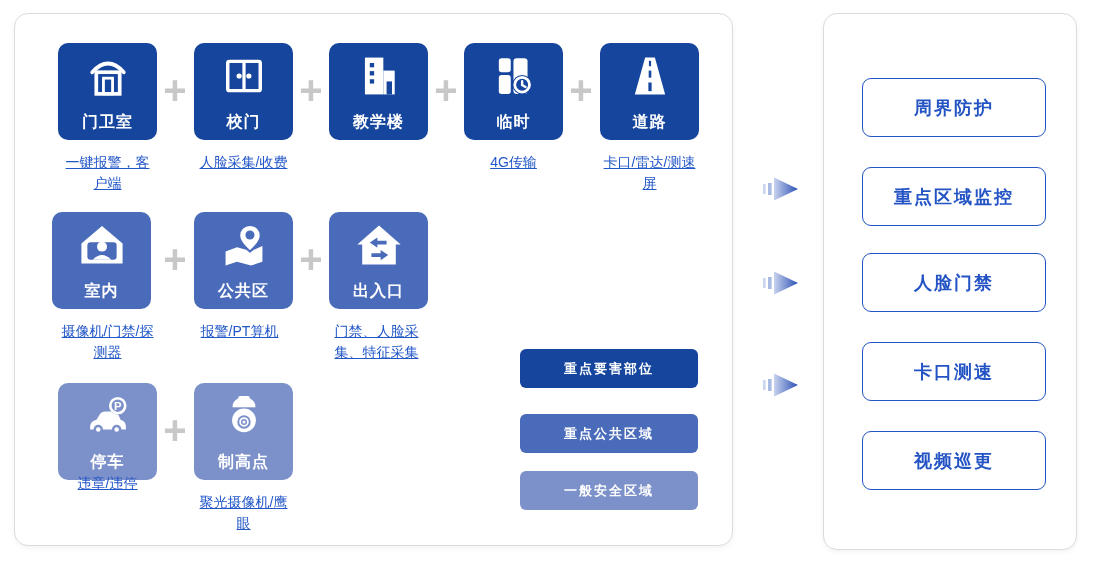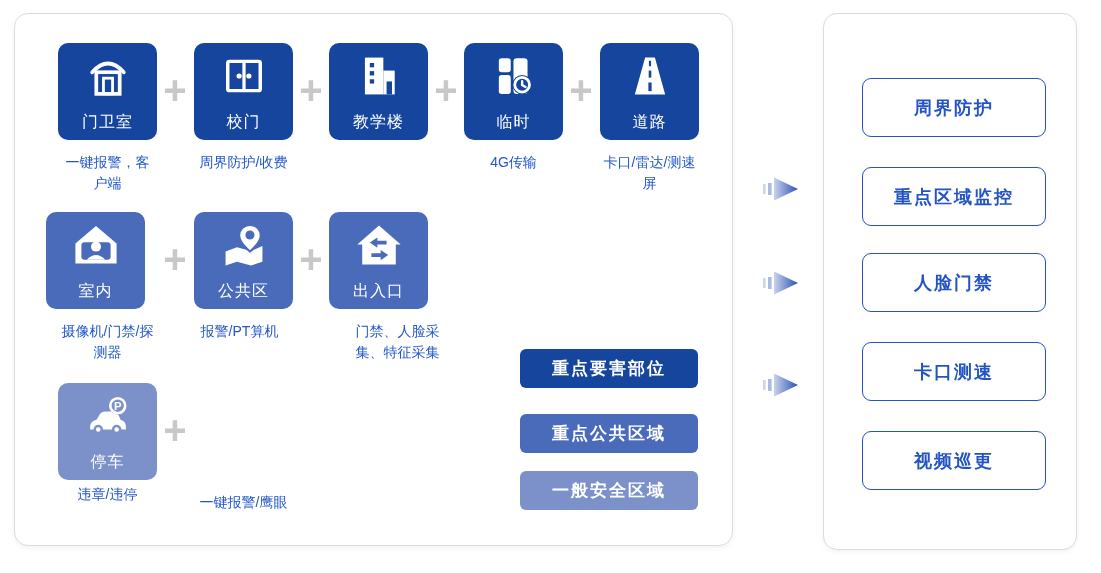--- a/index.html
+++ b/index.html
@@ -8,32 +8,32 @@
 
   .panel{position:absolute;background:#fff;border:1.5px solid var(--panel-border,#dcdcdc);
          border-radius:14px;box-shadow:0 2px 5px rgba(0,0,0,.05);}
   .left-panel{left:14px;top:13px;width:717px;height:531px;}
   .right-panel{left:823px;top:13px;width:252px;height:535px;}
 
   .tile{position:absolute;width:99px;height:97px;border-radius:10px;background:var(--tile);
         display:flex;flex-direction:column;align-items:center;}
   .tile svg{margin-top:7px;width:52px;height:52px;display:block;}
   .tile-label{position:absolute;bottom:7px;left:0;right:0;text-align:center;
-              color:#fff;font-size:16px;font-weight:normal;letter-spacing:1px;}
+              color:#fff;font-size:16px;font-weight:bold;letter-spacing:1px;}
   .hole{fill:var(--tile);}
 
   .caption{position:absolute;width:97px;text-align:center;color:var(--caption-text,#2257c8);
-           font-size:14px;line-height:21px;font-weight:500;}
+           font-size:14px;line-height:21px;font-weight:500;text-decoration:underline;}
 
   .plus{position:absolute;transform:translate(-50%,-50%);color:var(--plus-gray,#c8c8c8);
         font-size:40px;font-weight:bold;line-height:1;}
 
   .legend-bar{position:absolute;left:505px;width:178px;height:39px;border-radius:6px;
               display:flex;align-items:center;justify-content:center;
-              color:#fff;font-size:17px;font-weight:bold;letter-spacing:2px;}
+              color:#fff;font-size:13px;font-weight:bold;letter-spacing:2px;}
 
   .flow-arrow{position:absolute;left:762px;width:40px;height:30px;}
 
   .outcome-box{position:absolute;left:38px;width:182px;height:57px;border-radius:9px;
                border:1.5px solid var(--outline-blue,#2454c4);background:#fff;
                display:flex;align-items:center;justify-content:center;
                color:var(--outline-blue,#2454c4);font-size:18px;font-weight:bold;letter-spacing:2px;}
 </style>
 </head>
 <body>
@@ -63,21 +63,21 @@
 
     <div class="tile" style="left:179px;top:29px;--tile:var(--tier1)">
       <svg viewBox="0 0 48 48">
         <rect x="9" y="10.5" width="30" height="27" rx="1.5" fill="none" stroke="#fff" stroke-width="3.2"></rect>
         <line x1="24" y1="10.5" x2="24" y2="37.5" stroke="#fff" stroke-width="3"></line>
         <circle cx="19.5" cy="24" r="2.4" fill="#fff"></circle>
         <circle cx="28.5" cy="24" r="2.4" fill="#fff"></circle>
       </svg>
       <div class="tile-label">校门</div>
     </div>
-    <div class="caption" style="left:180px;top:138px">周界防护/收费</div>
+    <div class="caption" style="left:180px;top:138px">人脸采集/收费</div>
 
     <div class="tile" style="left:314px;top:29px;--tile:var(--tier1)">
       <svg viewBox="0 0 48 48">
         <rect x="11" y="7" width="17" height="34" fill="#fff"></rect>
         <rect x="28" y="19" width="10.5" height="22" fill="#fff"></rect>
         <rect x="15.5" y="12" width="4" height="4" class="hole"></rect>
         <rect x="15.5" y="19.5" width="4" height="4" class="hole"></rect>
         <rect x="15.5" y="27" width="4" height="4" class="hole"></rect>
         <rect x="31" y="29" width="5" height="12" class="hole"></rect>
       </svg>
@@ -101,21 +101,21 @@
       <svg viewBox="0 0 48 48">
         <polygon points="10,41 19.5,7 28.5,7 38,41" fill="#fff"></polygon>
         <rect x="23" y="10" width="2" height="5" class="hole"></rect>
         <rect x="22.8" y="19" width="2.4" height="6.5" class="hole"></rect>
         <rect x="22.5" y="30" width="3" height="8" class="hole"></rect>
       </svg>
       <div class="tile-label">道路</div>
     </div>
     <div class="caption" style="left:586px;top:138px">卡口/雷达/测速屏</div>
 
-    <div class="tile" style="left:31px;top:198px;--tile:var(--tier2)">
+    <div class="tile" style="left:37px;top:198px;--tile:var(--tier2)">
       <svg viewBox="0 0 48 48">
         <path d="M24 6.5 L43 22.5 V41 H5 V22.5 Z" fill="#fff"></path>
         <rect x="10.5" y="21.5" width="27" height="16" rx="3" class="hole"></rect>
         <circle cx="24" cy="25.5" r="4.6" fill="#fff"></circle>
         <path d="M15.5 37.5 Q24 29 32.5 37.5 Z" fill="#fff"></path>
       </svg>
       <div class="tile-label">室内</div>
     </div>
     <div class="caption" style="left:44px;top:307px">摄像机/门禁/探测器</div>
 
@@ -130,38 +130,50 @@
     <div class="caption" style="left:176px;top:307px">报警/PT算机</div>
 
     <div class="tile" style="left:314px;top:198px;--tile:var(--tier2)">
       <svg viewBox="0 0 48 48">
         <path d="M24 6 L44 23.5 H39.5 V42 H8.5 V23.5 H4 Z" fill="#fff"></path>
         <path d="M31 23.5 H22.5 V26.5 L15.5 21.8 L22.5 17 V20 H31 Z" class="hole"></path>
         <path d="M17 31.5 H25.5 V28.5 L32.5 33.2 L25.5 38 V35 H17 Z" class="hole"></path>
       </svg>
       <div class="tile-label">出入口</div>
     </div>
-    <div class="caption" style="left:334px;top:307px">门禁、人脸采集、特征采集</div>
+    <div class="caption" style="left:313px;top:307px">门禁、人脸采集、特征采集</div>
 
     <div class="tile" style="left:43px;top:369px;--tile:var(--tier3)">
       <svg viewBox="0 0 48 48">
         <path d="M7.5 34.5 C7.5 30.5 9.8 28.3 13.2 27.8 L16.2 22.8 C17.4 20.8 19.2 19.8 21.6 19.8 H27.5 C30.4 19.8 32.6 21.2 34 23.8 L35.8 27.8 C38.8 28.4 40.5 30.6 40.5 33.5 V36.5 H7.5 Z" fill="#fff"></path>
         <circle cx="15" cy="36.5" r="4.4" class="hole"></circle>
         <circle cx="15" cy="36.5" r="2.1" fill="#fff"></circle>
         <circle cx="32" cy="36.5" r="4.4" class="hole"></circle>
         <circle cx="32" cy="36.5" r="2.1" fill="#fff"></circle>
         <circle cx="33" cy="14.5" r="8.2" class="hole"></circle>
         <circle cx="33" cy="14.5" r="6.9" fill="none" stroke="#fff" stroke-width="2.4"></circle>
         <text x="33" y="18.4" text-anchor="middle" font-size="10.5" font-weight="bold" fill="#fff">P</text>
       </svg>
       <div class="tile-label">停车</div>
     </div>
-    <div class="caption" style="left:44px;top:470px">违章/违停</div>
-
-    <div class="caption" style="left:180px;top:478px">一键报警/鹰眼</div>
+    <div class="caption" style="left:44px;top:459px">违章/违停</div>
+
+    <div class="tile" style="left:179px;top:369px;--tile:var(--tier3)">
+      <svg viewBox="0 0 48 48">
+        <rect x="18.5" y="5.5" width="11" height="4" rx="2" fill="#fff"></rect>
+        <path d="M13.5 15 a10.5 8.5 0 0 1 21 0 v1.2 h-21 Z" fill="#fff"></path>
+        <rect x="12" y="16.2" width="24" height="1.8" class="hole"></rect>
+        <circle cx="24" cy="28" r="11" fill="#fff"></circle>
+        <circle cx="24" cy="29.5" r="6.2" class="hole"></circle>
+        <circle cx="24" cy="29.5" r="3.6" fill="none" stroke="#fff" stroke-width="1.6"></circle>
+        <circle cx="24" cy="29.5" r="1.4" fill="#fff"></circle>
+      </svg>
+      <div class="tile-label">制高点</div>
+    </div>
+    <div class="caption" style="left:180px;top:478px">聚光摄像机/鹰眼</div>
 
     <div class="plus" style="left:160px;top:76px">+</div>
     <div class="plus" style="left:296px;top:76px">+</div>
     <div class="plus" style="left:431px;top:76px">+</div>
     <div class="plus" style="left:566px;top:76px">+</div>
     <div class="plus" style="left:160px;top:245px">+</div>
     <div class="plus" style="left:296px;top:245px">+</div>
     <div class="plus" style="left:160px;top:416px">+</div>
 
     <div class="legend-bar" style="top:335px;background:var(--tier1)">重点要害部位</div>

